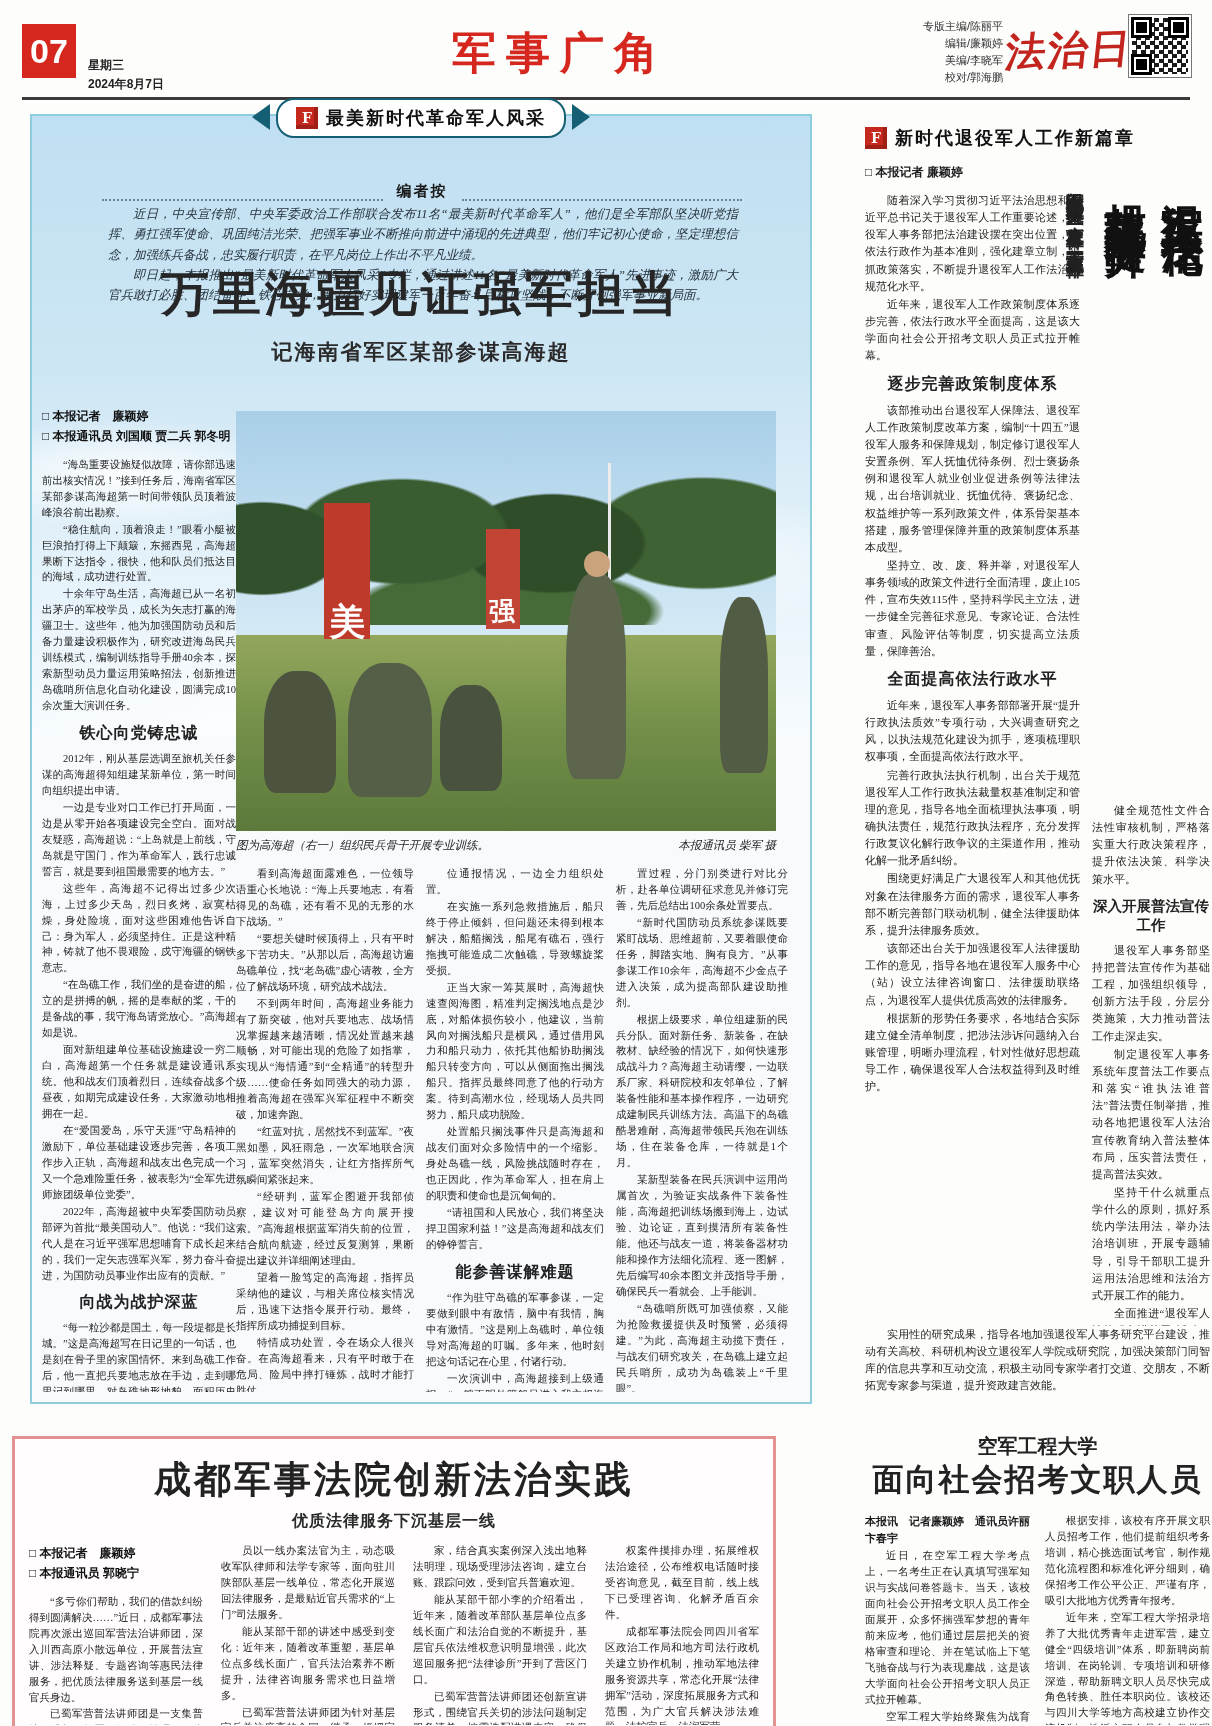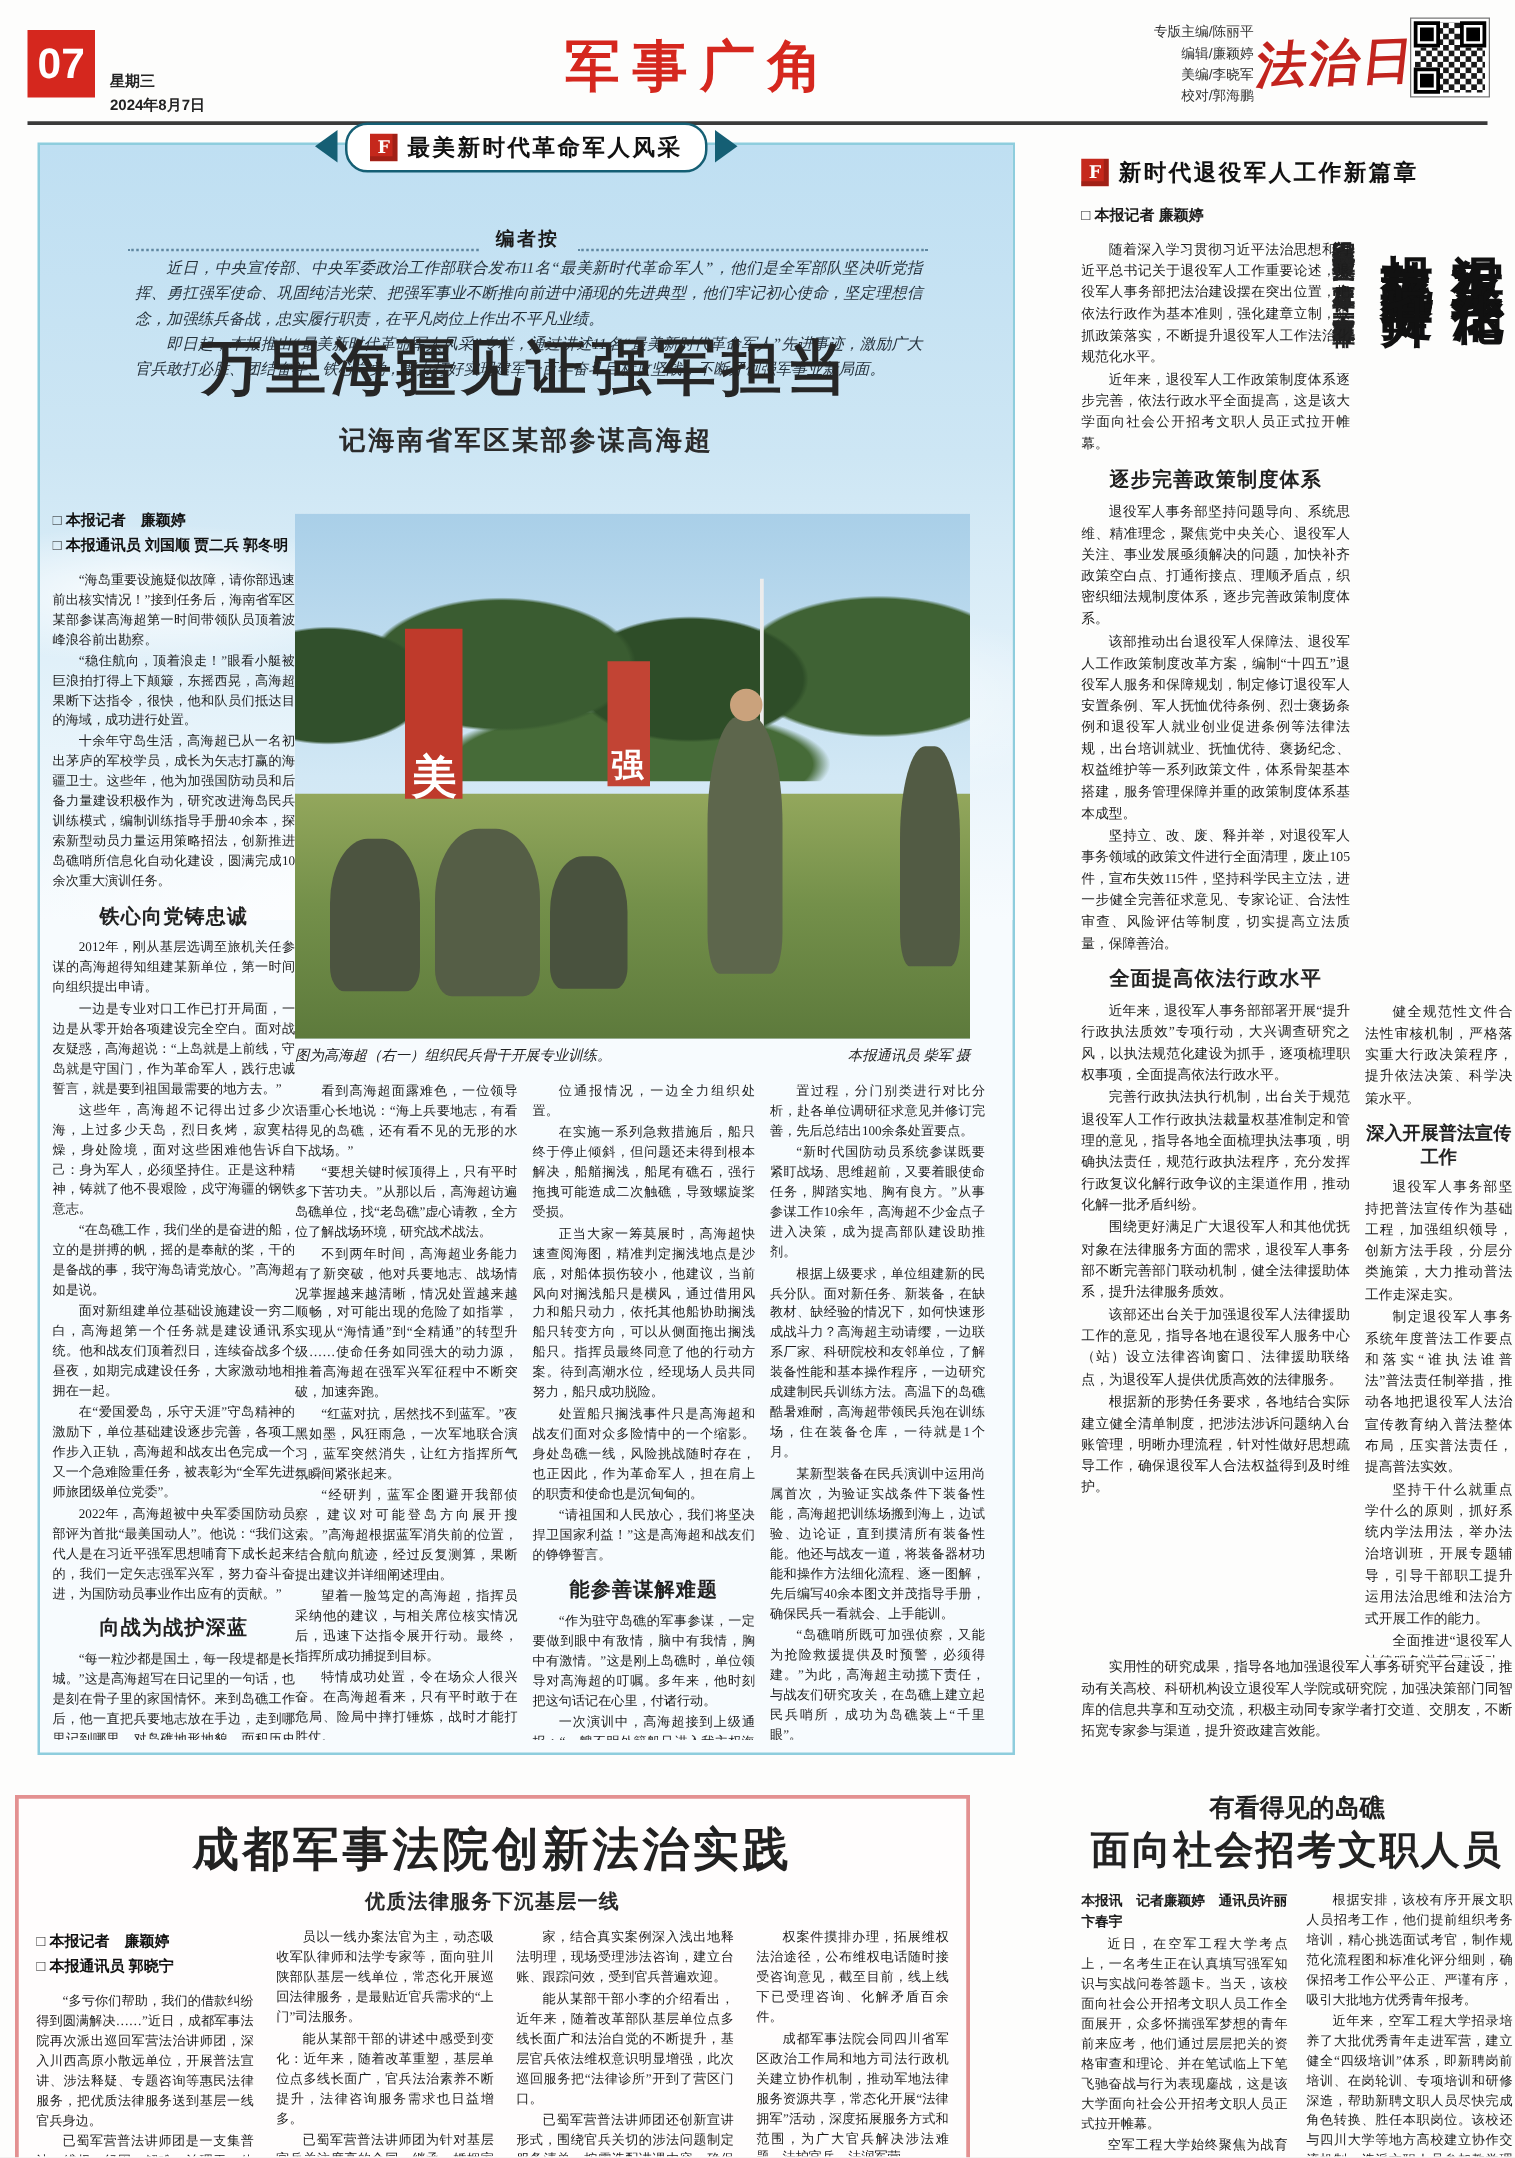--- a/index.html
+++ b/index.html
@@ -231,21 +231,20 @@
     <div class="rbadge">
       <span class="cube">F</span>
       <span class="badge-txt">新时代退役军人工作新篇章</span>
     </div>
     <div class="rbyline">本报记者 廉颖婷</div>
 
     <div class="col rcol1">
         <p class="para">随着深入学习贯彻习近平法治思想和习近平总书记关于退役军人工作重要论述，退役军人事务部把法治建设摆在突出位置，把依法行政作为基本准则，强化建章立制，狠抓政策落实，不断提升退役军人工作法治化规范化水平。</p>
         <p class="para">近年来，退役军人工作政策制度体系逐步完善，依法行政水平全面提高，这是该大学面向社会公开招考文职人员正式拉开帷幕。</p>
         <h3 class="crosshead">逐步完善政策制度体系</h3>
-        <p class="para">退役军人事务部坚持问题导向、系统思维、精准理念，聚焦党中央关心、退役军人关注、事业发展亟须解决的问题，加快补齐政策空白点、打通衔接点、理顺矛盾点，织密织细法规制度体系，逐步完善政策制度体系。</p>
         <p class="para">该部推动出台退役军人保障法、退役军人工作政策制度改革方案，编制“十四五”退役军人服务和保障规划，制定修订退役军人安置条例、军人抚恤优待条例、烈士褒扬条例和退役军人就业创业促进条例等法律法规，出台培训就业、抚恤优待、褒扬纪念、权益维护等一系列政策文件，体系骨架基本搭建，服务管理保障并重的政策制度体系基本成型。</p>
         <p class="para">坚持立、改、废、释并举，对退役军人事务领域的政策文件进行全面清理，废止105件，宣布失效115件，坚持科学民主立法，进一步健全完善征求意见、专家论证、合法性审查、风险评估等制度，切实提高立法质量，保障善治。</p>
         <h3 class="crosshead">全面提高依法行政水平</h3>
         <p class="para">近年来，退役军人事务部部署开展“提升行政执法质效”专项行动，大兴调查研究之风，以执法规范化建设为抓手，逐项梳理职权事项，全面提高依法行政水平。</p>
         <p class="para">完善行政执法执行机制，出台关于规范退役军人工作行政执法裁量权基准制定和管理的意见，指导各地全面梳理执法事项，明确执法责任，规范行政执法程序，充分发挥行政复议化解行政争议的主渠道作用，推动化解一批矛盾纠纷。</p>
         <p class="para">围绕更好满足广大退役军人和其他优抚对象在法律服务方面的需求，退役军人事务部不断完善部门联动机制，健全法律援助体系，提升法律服务质效。</p>
         <p class="para">该部还出台关于加强退役军人法律援助工作的意见，指导各地在退役军人服务中心（站）设立法律咨询窗口、法律援助联络点，为退役军人提供优质高效的法律服务。</p>
         <p class="para">根据新的形势任务要求，各地结合实际建立健全清单制度，把涉法涉诉问题纳入台账管理，明晰办理流程，针对性做好思想疏导工作，确保退役军人合法权益得到及时维护。</p>
       </div>
 
@@ -289,21 +288,21 @@
         <p class="para">能从某部干部小李的介绍看出，近年来，随着改革部队基层单位点多线长面广和法治自觉的不断提升，基层官兵依法维权意识明显增强，此次巡回服务把“法律诊所”开到了营区门口。</p>
         <p class="para">已蜀军营普法讲师团还创新宣讲形式，围绕官兵关切的涉法问题制定服务清单，按需选配讲课内容，确保供需精准对接；以真实案例宣讲涉法难题化解途径，编发各类热点法律问题提纲手册，开展涉军维</p>
       </div>
     <div class="col blcol bl4">
         <p class="para">权案件摸排办理，拓展维权法治途径，公布维权电话随时接受咨询意见，截至目前，线上线下已受理咨询、化解矛盾百余件。</p>
         <p class="para">成都军事法院会同四川省军区政治工作局和地方司法行政机关建立协作机制，推动军地法律服务资源共享，常态化开展“法律拥军”活动，深度拓展服务方式和范围，为广大官兵解决涉法难题，法护官兵，法润军营。</p>
       </div>
   </div>
 
   <div class="brart">
-    <div class="brkick">有看得见的岛礁</div>
+    <div class="brkick">空军工程大学</div>
     <div class="brhl">面向社会招考文职人员</div>
     <div class="col brcol br1">
       <p class="brby">本报讯　记者廉颖婷　通讯员许丽　卞春宇</p>
       <div>
           <p class="para">近日，在空军工程大学考点上，一名考生正在认真填写强军知识与实战问卷答题卡。当天，该校面向社会公开招考文职人员工作全面展开，众多怀揣强军梦想的青年前来应考，他们通过层层把关的资格审查和理论、并在笔试临上下笔飞驰奋战与行为表现鏖战，这是该大学面向社会公开招考文职人员正式拉开帷幕。</p>
           <p class="para">空军工程大学始终聚焦为战育人主责主业，紧扣部队作战需求，面向社会招聘文职人员，招聘岗位中，教学科研岗位占比较大，涵盖电子信息、航空宇航等多个学科专业方向（文职人员岗位）。</p>
         </div>
     </div>
     <div class="col brcol br2">
         <p class="para">根据安排，该校有序开展文职人员招考工作，他们提前组织考务培训，精心挑选面试考官，制作规范化流程图和标准化评分细则，确保招考工作公平公正、严谨有序，吸引大批地方优秀青年报考。</p>

